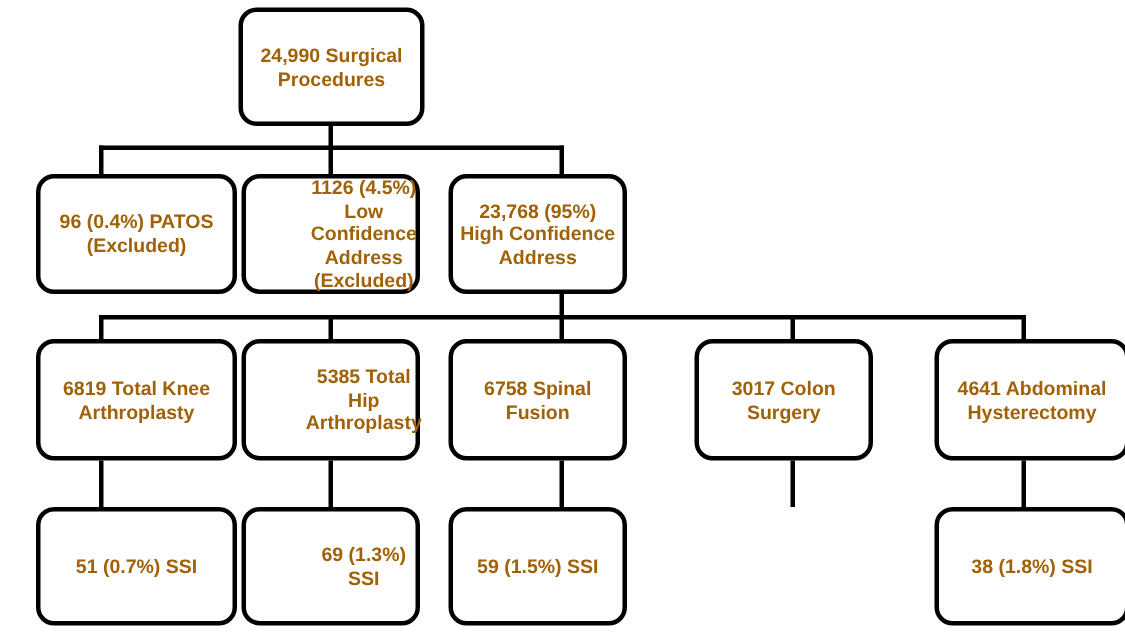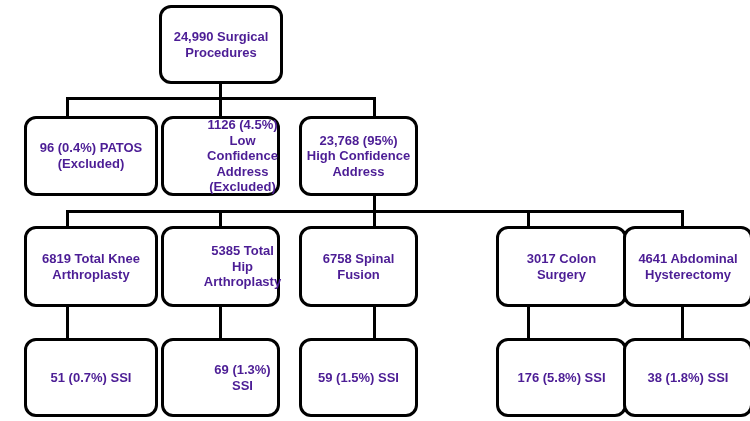--- a/index.html
+++ b/index.html
@@ -21,33 +21,33 @@
     align-items: center;
     justify-content: center;
     text-align: center;
     padding: 2px 4px;
     z-index: 2;
   }
   .node span {
     font-weight: bold;
     font-size: 13px;
     line-height: 1.2;
-    color: #4c1d95;
+    color: #a16207;
     white-space: pre-line;
   }
   .line {
     position: absolute;
     background: #000000;
     z-index: 1;
   }
   
   .col1 { left: 24px;   width: 134px; }
   .col2 { left: 161px; width: 119px; padding-left: 48px; }
   .col3 { left: 299px; width: 119px; }
-  .col4 { left: 496px; width: 131px; text-align: center; }
+  .col4 { left: 463px; width: 119px; text-align: center; }
   .col5 { left: 623px; width: 130px; }
   .row2 { top: 116px; height: 80px; }
   .row3 { top: 226px; height: 81px; }
   .row4 { top: 338px; height: 79px; }
   .root-box { left: 159px; top: 5px; width: 124px; height: 79px; }
 </style>
 </head>
 <body>
 
 <div class="canvas">
@@ -116,20 +116,17 @@
 
   <div class="node col1 row4">
     <span>51 (0.7%) SSI</span>
   </div>
   <div class="node col2 row4">
     <span>69 (1.3%) SSI</span>
   </div>
   <div class="node col3 row4">
     <span>59 (1.5%) SSI</span>
   </div>
-  <div class="node col4 row4">
-    <span>176 (5.8%) SSI</span>
-  </div>
   <div class="node col5 row4">
     <span>38 (1.8%) SSI</span>
   </div>
 
 </div>
 
 </body></html>

